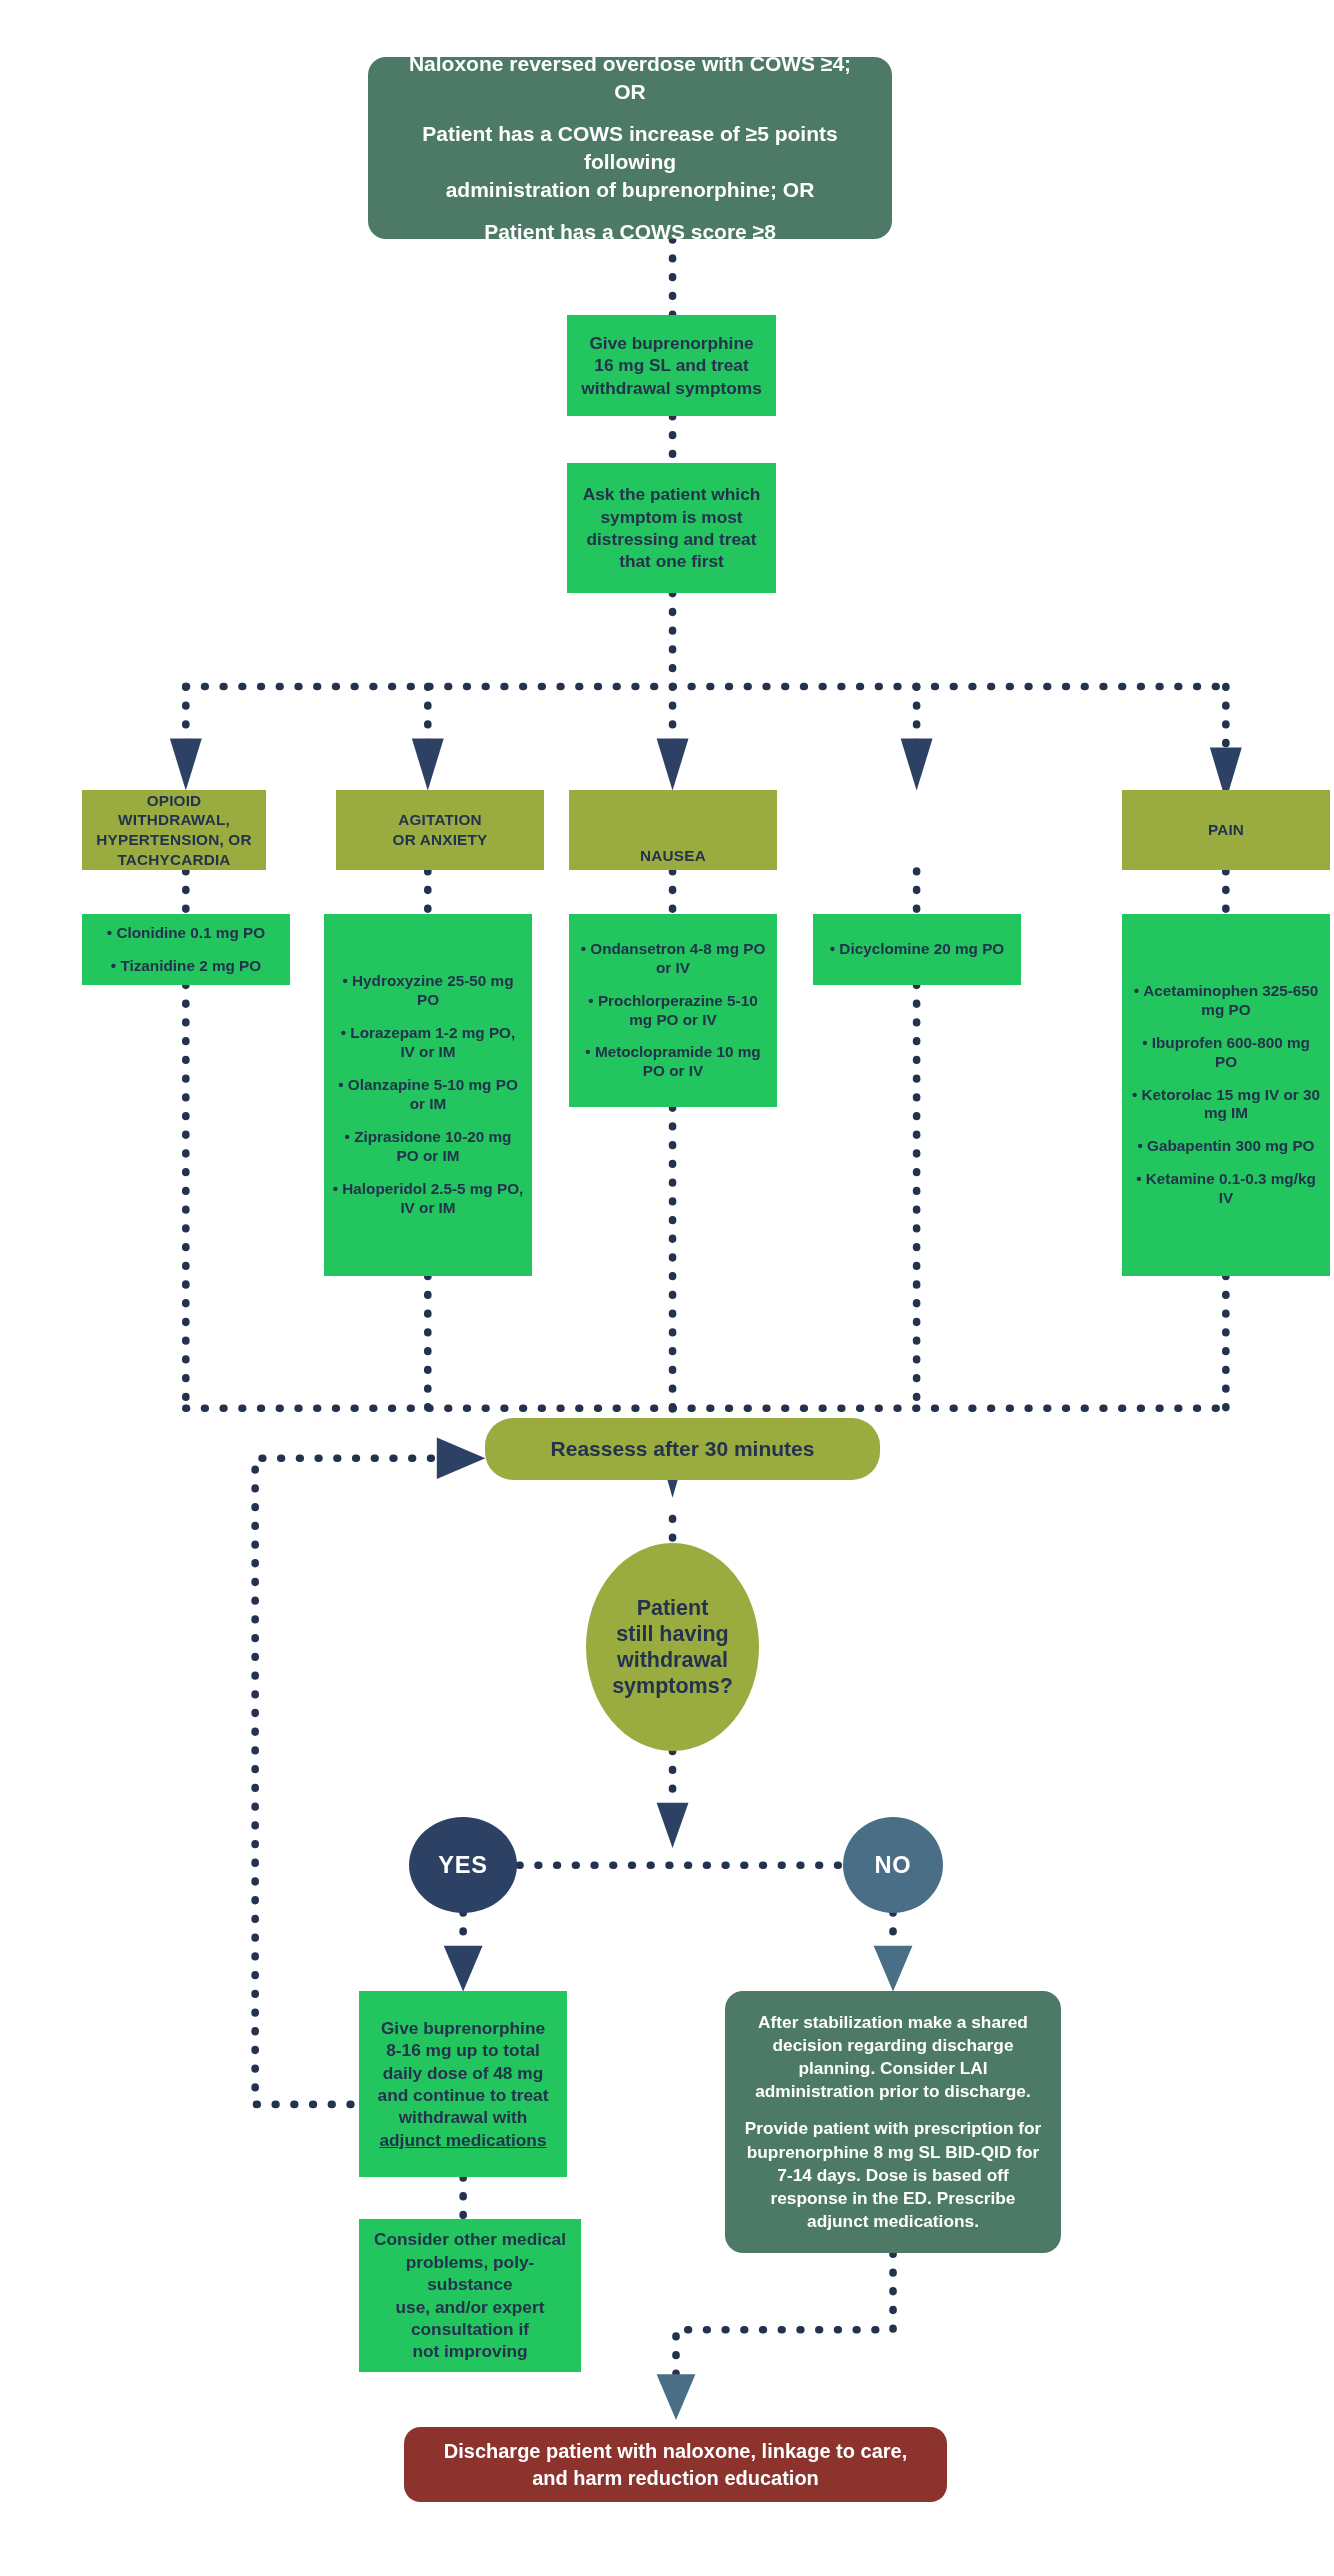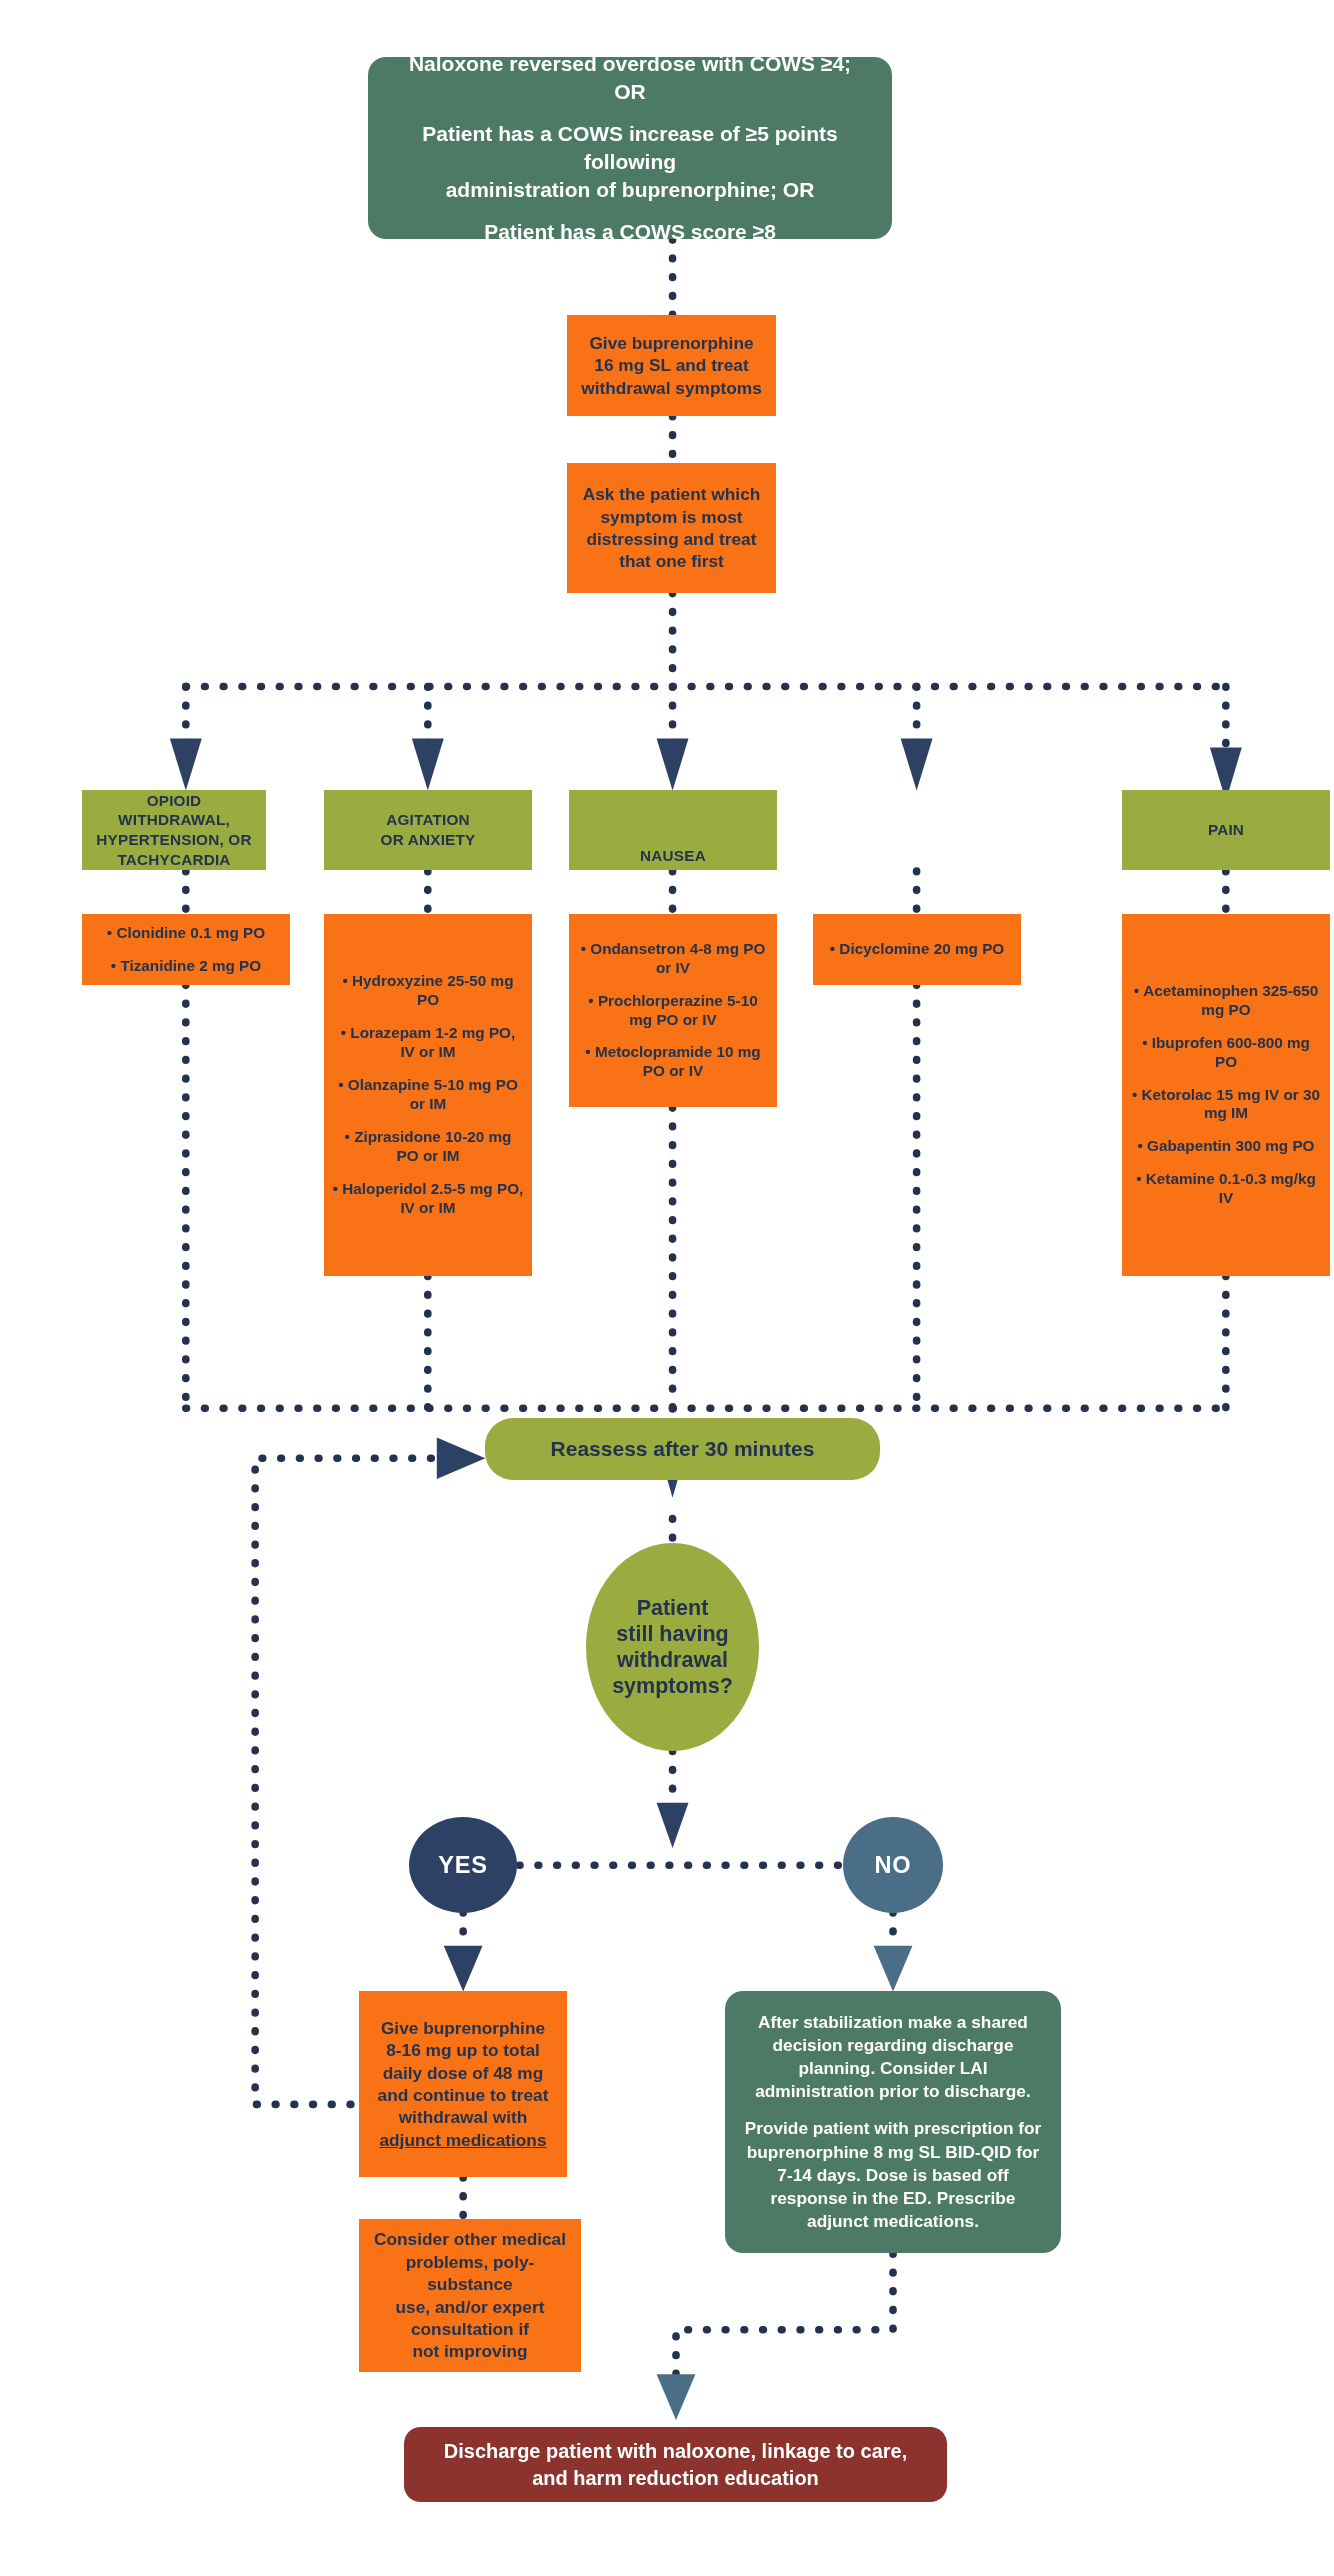--- a/index.html
+++ b/index.html
@@ -51,21 +51,21 @@
     color: #24334d;
     font-weight: bold;
   }
   .box-olive-round {
     background: #9aab40;
     color: #24334d;
     border-radius: 28px;
     font-weight: bold;
   }
   .box-yellow {
-    background: #f97316;
+    background: #22c55e;
     color: #24334d;
     font-weight: bold;
   }
   .box-red {
     background: #8b332c;
     color: #ffffff;
     border-radius: 16.6px;
     font-weight: bold;
   }
   .circle-olive {
@@ -211,21 +211,21 @@
     <span class="line">HYPERTENSION, OR</span>
     <span class="line">TACHYCARDIA</span>
   </div>
   <div class="node box-yellow" style="left:82px; top:914px; width:208px; height:71px; padding:9.7px 4.2px; font-size:15.3px;">
     <ul class="medlist">
       <li>Clonidine 0.1 mg PO</li>
       <li>Tizanidine 2 mg PO</li>
     </ul>
   </div>
 
-  <div class="node box-olive" style="left:324px; top:790px; width:208px; height:80px; padding:4.2px 7px; font-size:15.3px; line-height:1.28; letter-spacing:0.2px;">
+  <div class="node box-olive" style="left:336px; top:790px; width:208px; height:80px; padding:4.2px 7px; font-size:15.3px; line-height:1.28; letter-spacing:0.2px;">
     <span class="line">AGITATION</span>
     <span class="line">OR ANXIETY</span>
   </div>
   <div class="node box-yellow" style="left:324px; top:914px; width:208px; height:362px; padding:12.5px 2.8px; font-size:15.3px;">
     <ul class="medlist">
       <li>Hydroxyzine 25-50 mg PO</li>
       <li>Lorazepam 1-2 mg PO, IV or IM</li>
       <li>Olanzapine 5-10 mg PO or IM</li>
       <li>Ziprasidone 10-20 mg PO or IM</li>
       <li>Haloperidol 2.5-5 mg PO, IV or IM</li>

